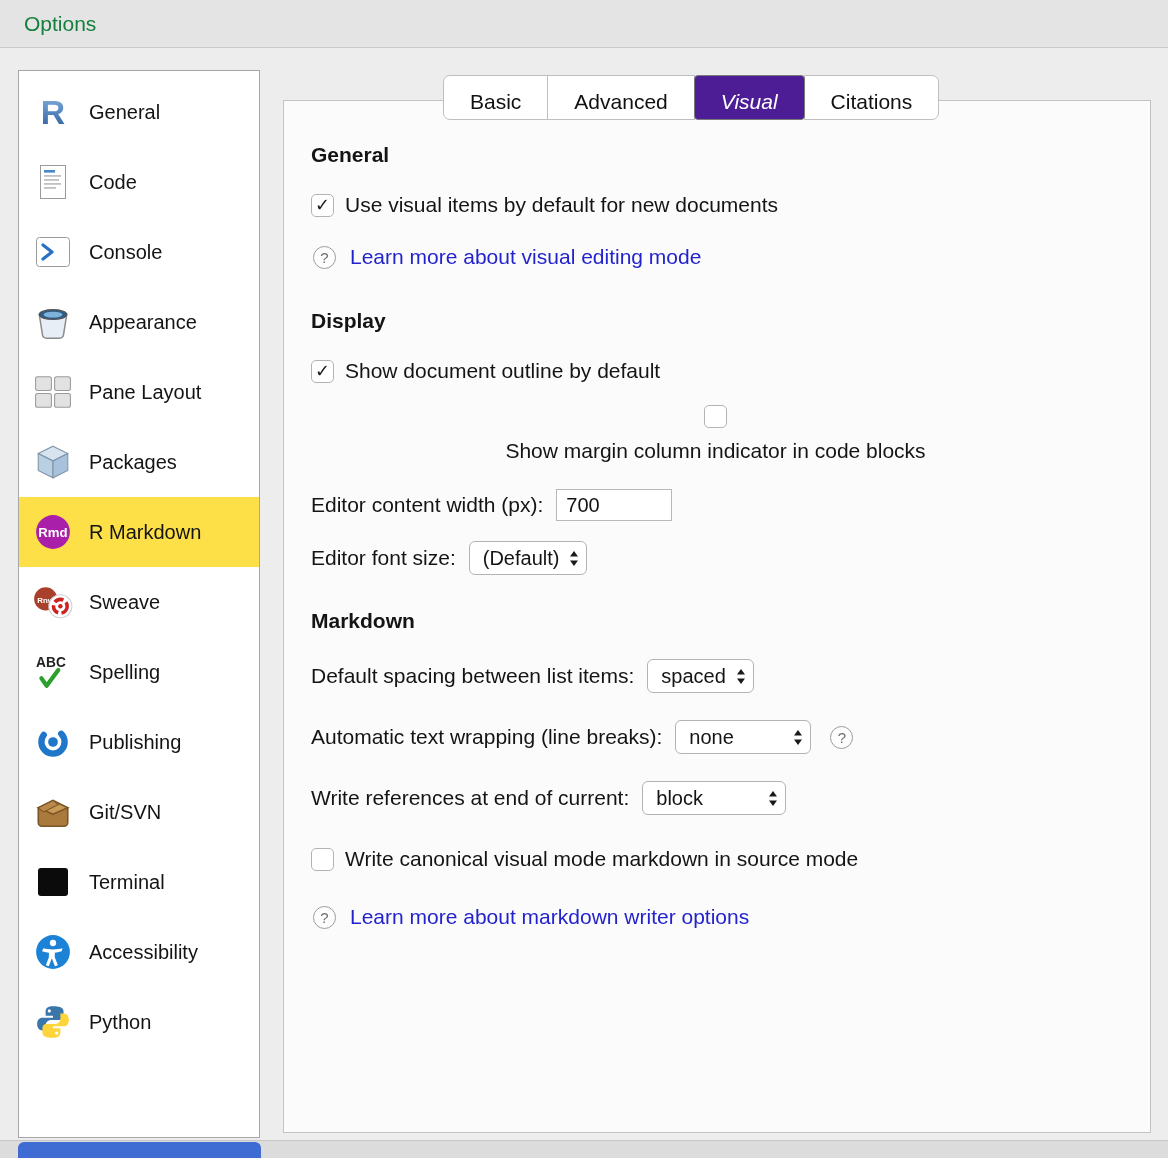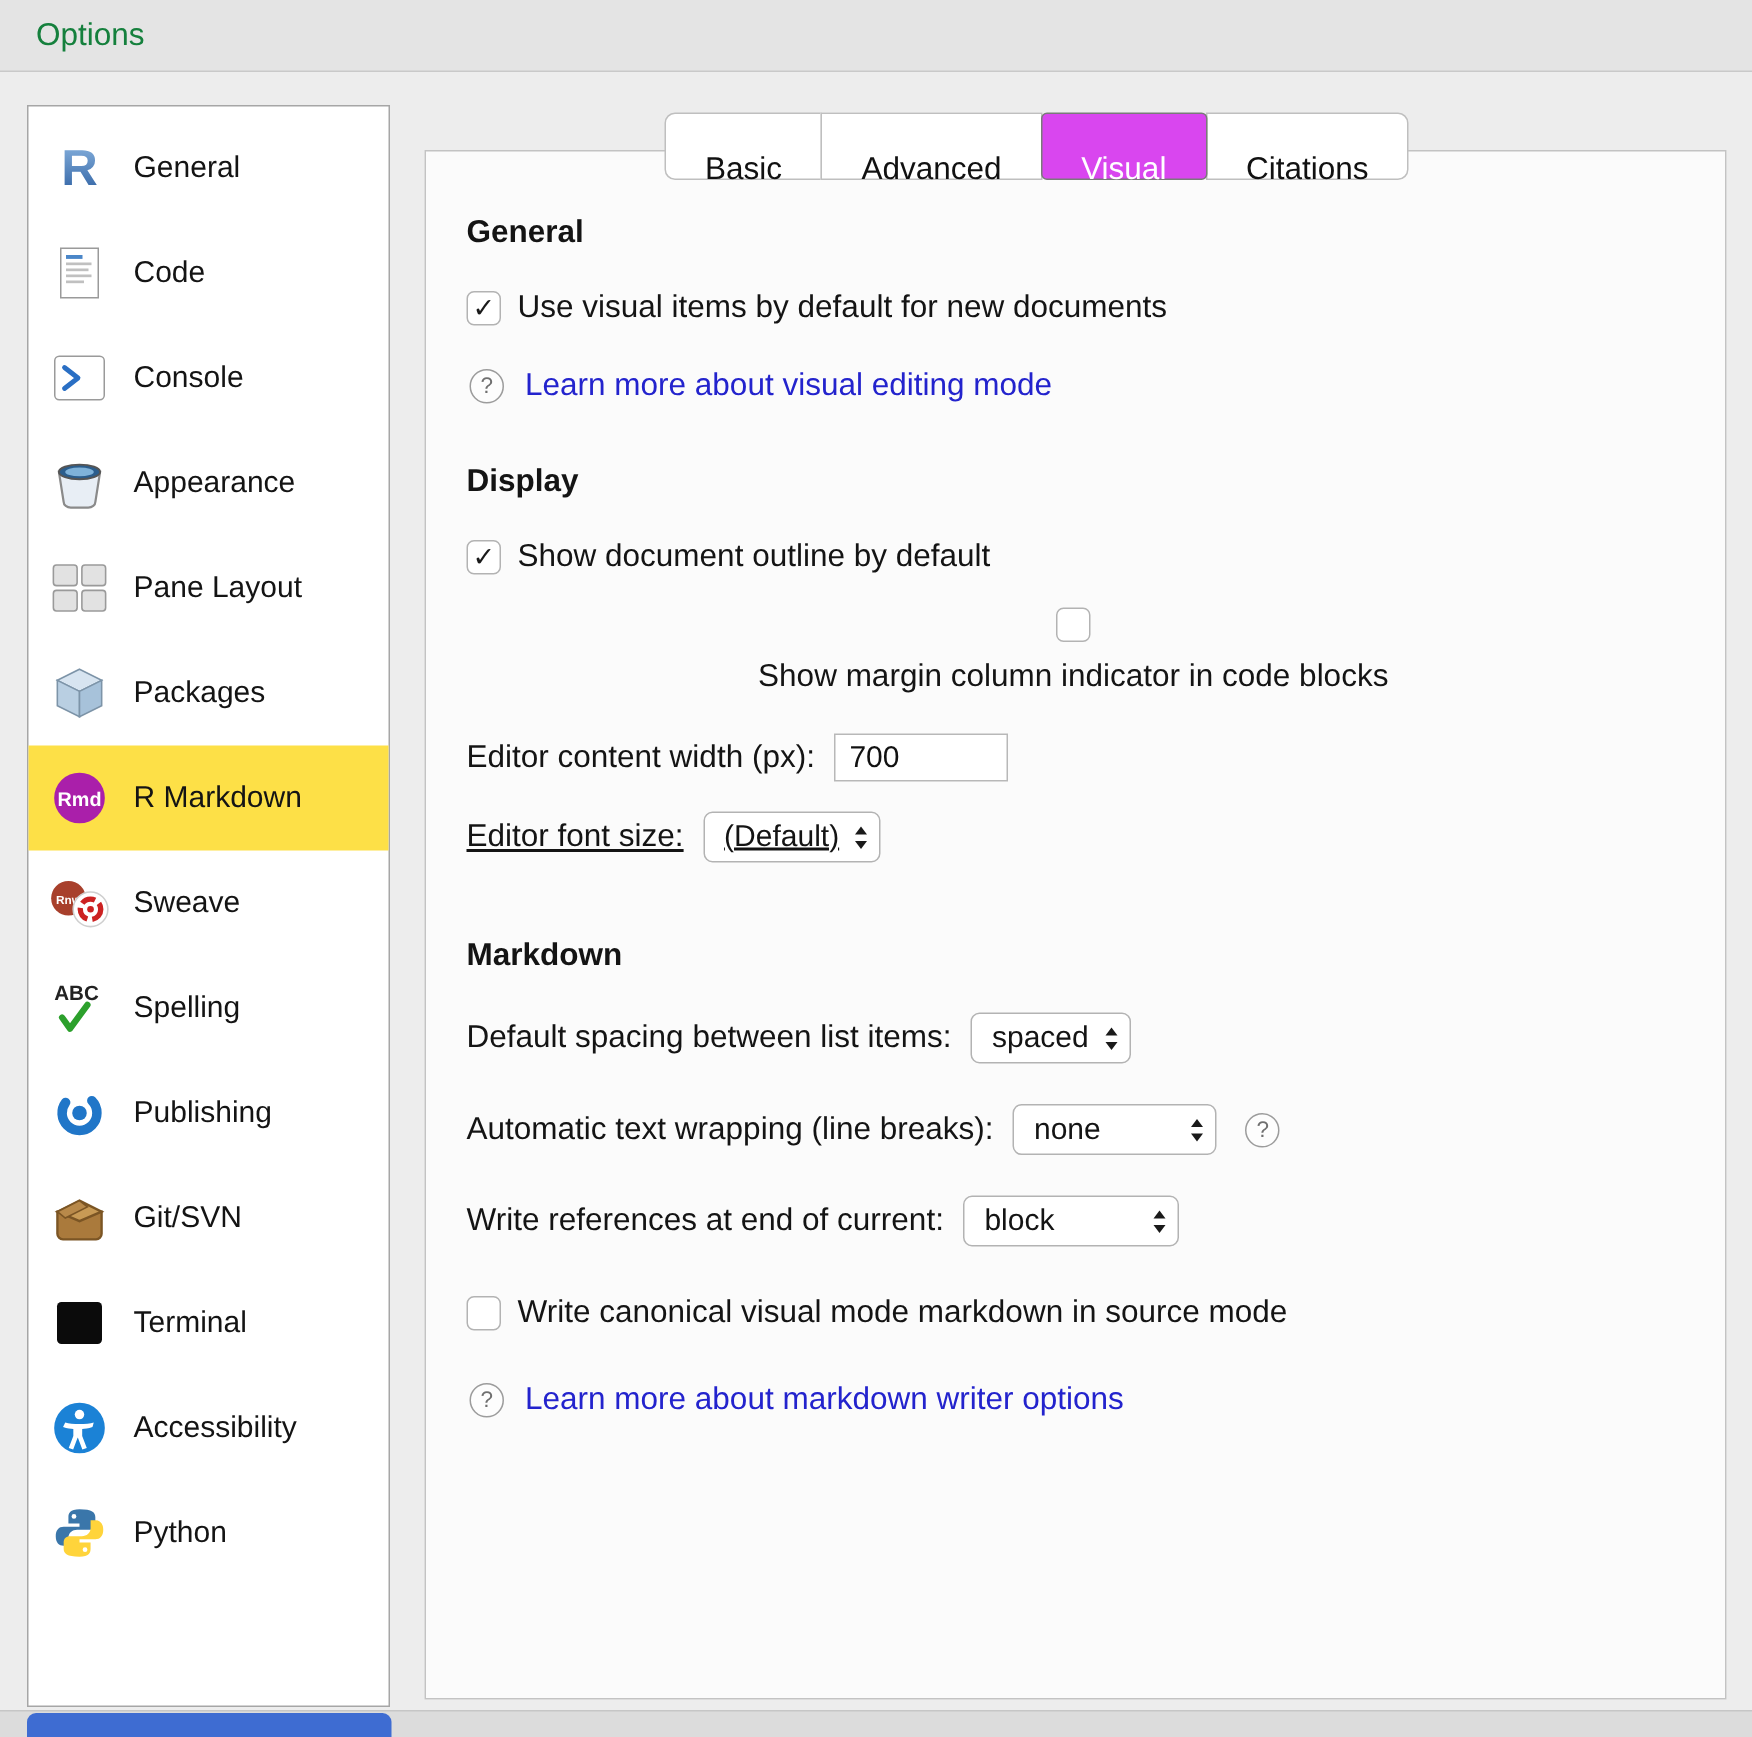--- a/index.html
+++ b/index.html
@@ -20,26 +20,26 @@
   .sidebar {
     position:absolute; left:18px; top:70px; width:242px; height:1068px;
     background:#ffffff; border:1px solid #a6a6a6; padding-top:6px;
   }
   .side-item { height:70px; display:flex; align-items:center; padding-left:12px; gap:14px; font-size:20px; }
   .side-item.selected { background:#fde047;text-align:right; }
   .icn { width:44px; height:42px; display:flex; align-items:center; justify-content:center; flex:0 0 44px; }
   
   .tabs { position:absolute; left:443px; top:75px; display:flex; z-index:3; }
   .tab {
-    height:45px; line-height:43px; padding:15px 26px; font-size:21px;
+    height:45px; line-height:43px; padding:4px 26px; font-size:21px;
     background:#ffffff; border:1px solid #bfbfbf; margin-left:-1px; color:#111;
   }
   .tab:first-child { border-radius:7px 0 0 7px; margin-left:0; }
   .tab:last-child { border-radius:0 7px 7px 0; }
-  .tab.selected { background:#d946ef; border-color:#7a7a7a; color:#fff; position:relative; z-index:2; border-radius:4px; }
+  .tab.selected { background:#4c1d95; border-color:#7a7a7a; color:#fff; position:relative; z-index:2; border-radius:4px;font-style:italic; }
   
   .panel {
     position:absolute; left:283px; top:100px; width:868px; height:1033px;
     background:#fbfbfb; border:1px solid #c3c3c3;
     padding:42px 30px 0 27px;
   }
   .section-h { font-size:21px; font-weight:bold; margin-bottom:26px; }
   .check-row { display:flex; align-items:center; gap:11px; font-size:21px; margin-bottom:28px; }
   .checkbox {
     width:23px; height:23px; background:#fff; border:1.5px solid #b3b3b3;
@@ -48,21 +48,21 @@
   .checkbox .mark { font-size:18px; font-weight:bold; color:#1a1a1a; line-height:1; }
   .help-row { display:flex; align-items:center; gap:14px; margin:0 0 40px 2px; font-size:21px; }
   .help-circle {
     width:23px; height:23px; border:1.5px solid #9c9c9c; border-radius:50%;
     color:#6f6f6f; font-size:15px; display:flex; align-items:center; justify-content:center;
     background:#fdfdfd; flex:0 0 23px;
   }
   a.link { color:#2323cd; text-decoration:none; cursor:pointer; }
   .field-row { display:flex; align-items:center; gap:13px; font-size:21px; margin-bottom:20px; }
   .field-row.spaced { margin-bottom:27px; }
-  .field-row.last { margin-bottom:50px;text-decoration:underline; }
+  .field-row.last { margin-bottom:34px; }
   .num-input {
     width:116px; height:32px; border:1px solid #b8b8b8; background:#fff;
     font-size:20px; padding:0 9px; font-family:inherit; color:#111;
   }
   .select {
     display:inline-flex; align-items:center; background:#fff;
     border:1px solid #b3b3b3; border-radius:6px; height:34px;
     padding:0 7px 0 13px; gap:10px; font-size:20px; cursor:default;
   }
   .select .arrows { display:flex; align-items:center; }

